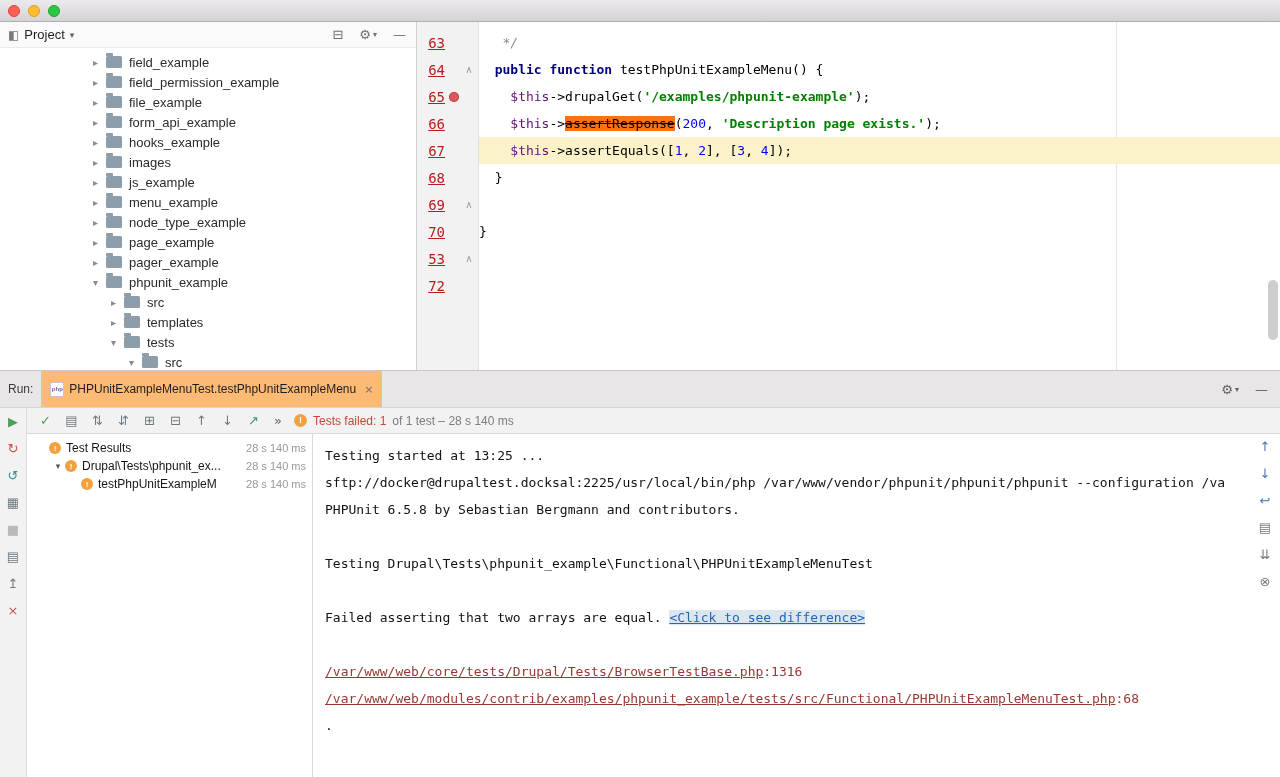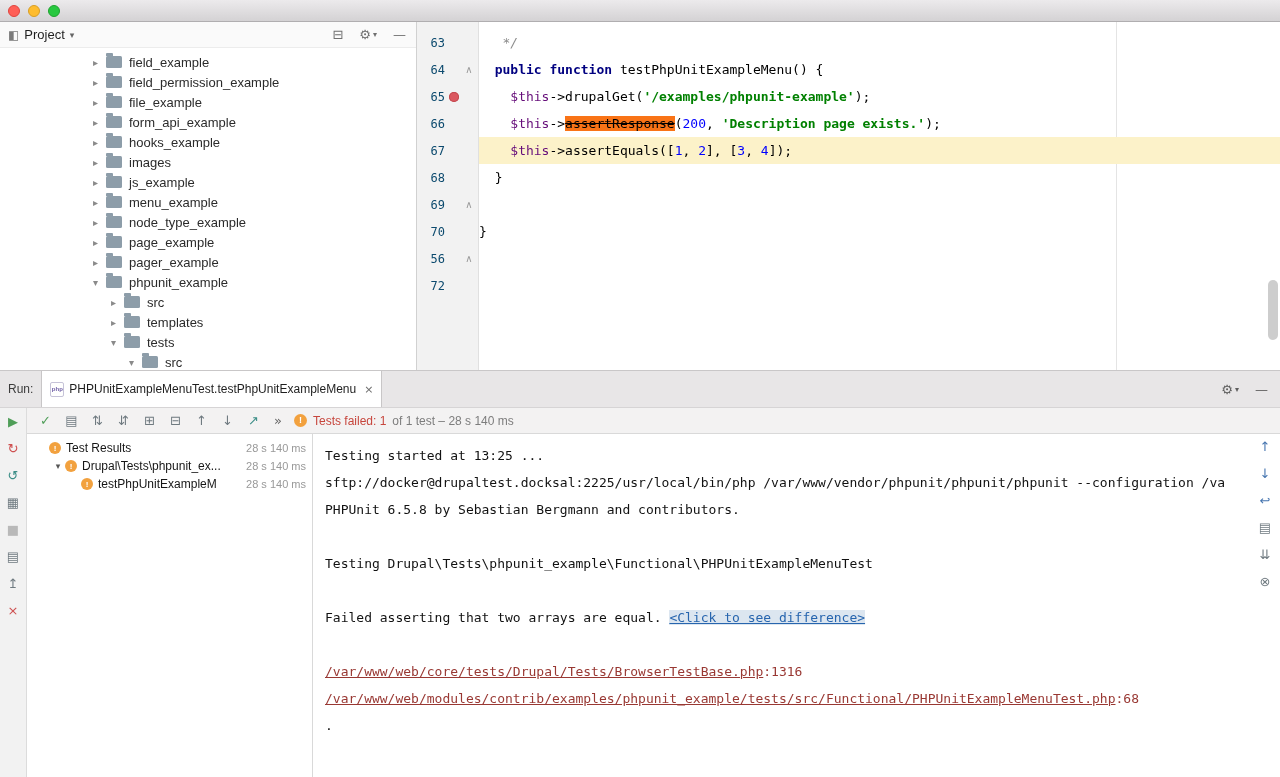--- a/index.html
+++ b/index.html
@@ -29,42 +29,42 @@
   .ptrow{height:20px;display:flex;align-items:center;font-size:13px;color:#2b2b2b;white-space:nowrap;}
   .parrow{width:15px;flex:none;text-align:center;color:#8a8a8a;font-size:10px;font-family:"DejaVu Sans",sans-serif;}
   .folder{width:16px;height:12px;flex:none;background:#8d9da9;border-radius:1.5px;position:relative;margin:0 7px 0 3px;}
   .folder::before{content:"";position:absolute;top:-3px;left:0;width:7px;height:3px;background:#8d9da9;border-radius:1px 1px 0 0;}
   .plabel{white-space:nowrap;}
 
   
   .editor{flex:1;position:relative;display:flex;background:#fff;font-family:"DejaVu Sans Mono",monospace;font-size:13px;min-width:0;}
   .ed-gutter{width:62px;flex:none;background:#f2f2f2;border-right:1px solid #e0e0e0;padding-top:7px;}
   .gl{display:flex;align-items:center;height:27px;}
-  .lnum{width:28px;text-align:right;color:#0c4a6e;font-size:12px;}
+  .lnum{width:28px;text-align:right;color:#b91c1c;font-size:14px;text-decoration:underline;}
   .gmark{width:17px;height:27px;display:inline-flex;align-items:center;justify-content:center;}
   .gmark.marker::before{content:"";width:10px;height:10px;border-radius:50%;background:#db5860;box-shadow:inset 0 0 0 1px #c24a50;}
   .gfold{width:14px;text-align:center;color:#9a9a9a;font-size:10px;font-family:"DejaVu Sans",sans-serif;}
   .ed-code{flex:1;padding-top:7px;overflow:hidden;position:relative;z-index:1;}
   .cl{height:27px;line-height:27px;white-space:pre;color:#000;}
   .cl.hl{background:#fcf2c9;}
   .tk-pl{color:#000;}
   .tk-cmt{color:#8c8c8c;font-style:italic;}
   .tk-kw{color:#000080;font-weight:bold;}
   .tk-var{color:#660e7a;}
   .tk-str{color:#008000;font-weight:bold;}
   .tk-num{color:#0000ff;}
   .tk-dep{color:#000;text-decoration:line-through;background:#f97316;}
   .margin-guide{position:absolute;left:699px;top:0;bottom:0;width:1px;background:#e4e4e4;z-index:0;}
   .ed-scroll-thumb{position:absolute;right:2px;top:258px;width:10px;height:60px;background:#cdcdcd;border-radius:5px;z-index:2;}
 
   
   .run-panel{height:407px;display:flex;flex-direction:column;}
   .rp-tabbar{height:38px;flex:none;background:#e8e6e7;border-top:1px solid #c9c7c8;border-bottom:1px solid #d6d4d5;display:flex;align-items:stretch;}
   .rp-run-label{font-size:12px;color:#3c3c3c;padding:0 8px;display:flex;align-items:center;}
-  .rp-tab{display:flex;align-items:center;gap:5px;background:#ffffff;padding:0 8px;border-left:1px solid #c8c6c7;border-right:1px solid #c8c6c7;}
+  .rp-tab{display:flex;align-items:center;gap:5px;background:#fdba74;padding:0 8px;border-left:1px solid #c8c6c7;border-right:1px solid #c8c6c7;}
   .php-icon{width:14px;height:15px;background:#fffffe;border:1px solid #c6c3d8;border-radius:2px;font-size:6px;font-weight:bold;color:#6f5fa6;display:flex;align-items:center;justify-content:center;flex:none;}
   .rp-tab-title{font-size:12px;color:#1e1e1e;white-space:nowrap;}
   .rp-tab-close{color:#6d6d6d;font-size:11px;margin-left:3px;font-family:"DejaVu Sans",sans-serif;}
   .rp-tabbar-right{margin-left:auto;display:flex;align-items:center;gap:16px;padding-right:12px;color:#5f5f5f;font-size:13px;}
   .tb-icon{font-family:"DejaVu Sans",sans-serif;display:inline-flex;align-items:center;}
   .tb-caret{font-size:8px;margin-left:2px;}
 
   .rp-body{flex:1;display:flex;min-height:0;}
   .left-strip{width:27px;flex:none;background:#f2f2f2;border-right:1px solid #dcdcdc;display:flex;flex-direction:column;align-items:center;padding-top:5px;gap:11px;}
   .strip-icon{width:17px;height:16px;display:inline-flex;align-items:center;justify-content:center;font-size:13px;font-family:"DejaVu Sans",sans-serif;cursor:default;}
@@ -248,21 +248,21 @@
           <span class="lnum">69</span>
           <span class="gmark"></span>
           <span class="gfold">∧</span>
         </div>
         <div class="gl">
           <span class="lnum">70</span>
           <span class="gmark"></span>
           <span class="gfold"></span>
         </div>
         <div class="gl">
-          <span class="lnum">56</span>
+          <span class="lnum">53</span>
           <span class="gmark"></span>
           <span class="gfold">∧</span>
         </div>
         <div class="gl">
           <span class="lnum">72</span>
           <span class="gmark"></span>
           <span class="gfold"></span>
         </div>
       </div>
     <div class="ed-code">

